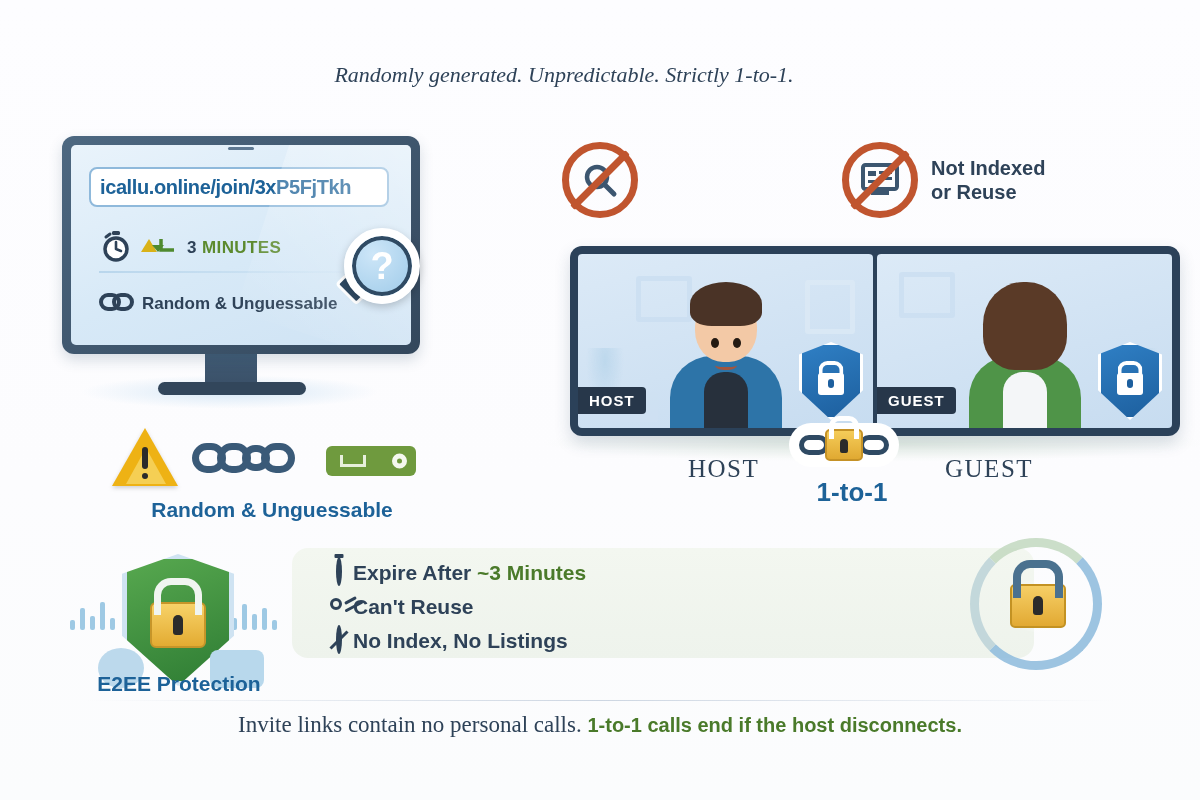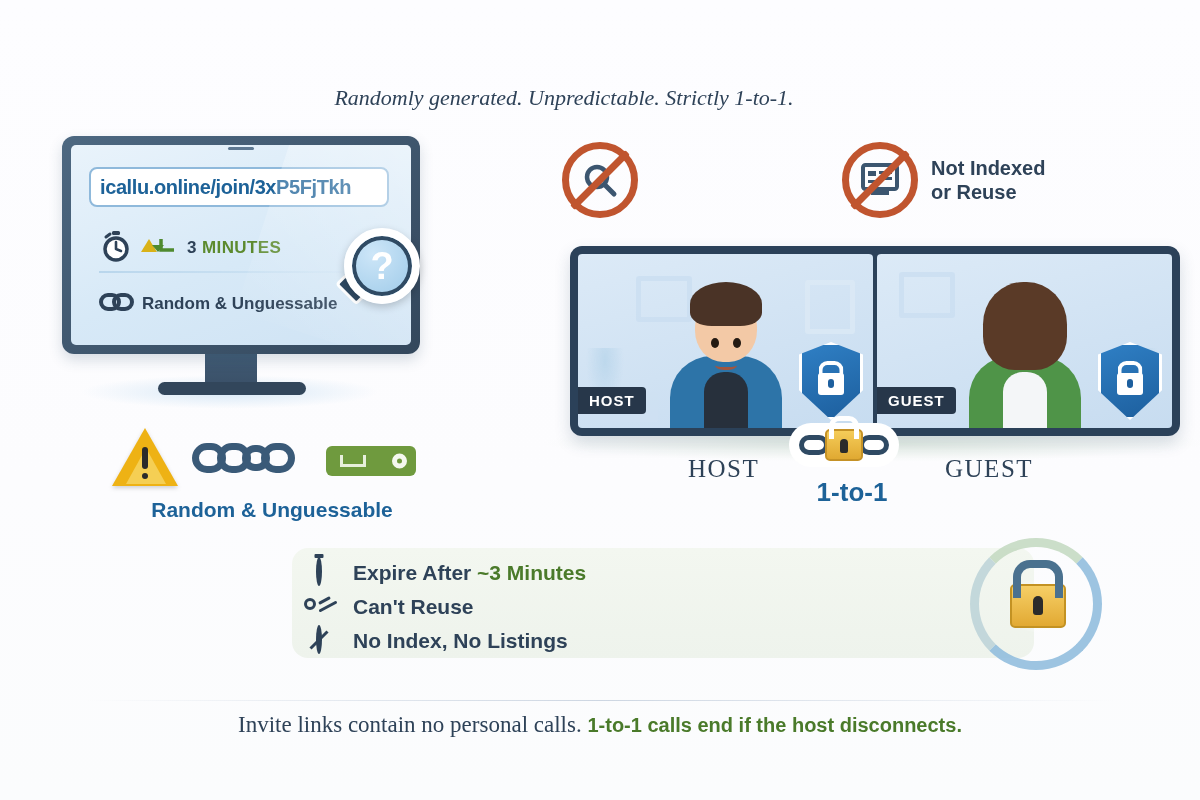--- a/index.html
+++ b/index.html
@@ -12,21 +12,21 @@
   .canvas{position:relative;width:1200px;height:800px;
     background:linear-gradient(180deg,#fdfdff 0%,#fcfcfe 60%,#fbfcfd 100%);}
 
   
   .title{
     position:absolute;left:0;top:18px;width:1200px;text-align:center;
     font-size:41px;font-weight:bold;color:#1d6298;letter-spacing:-0.4px;
     font-family:"Liberation Sans", sans-serif;
   }
   .subtitle{
-    position:absolute;left:0;top:85px;width:1128px;text-align:center;
+    position:absolute;left:0;top:62px;width:1128px;text-align:center;
     font-size:22px;font-style:italic;color:#2e4258;
     font-family:"Liberation Serif", serif;
   }
 
   
   .monitor{position:absolute;left:62px;top:136px;width:358px;height:218px;
     background:linear-gradient(150deg,#4a6party,#3d556e);
     background:linear-gradient(145deg,#4d6881 0%,#33475c 100%);
     border-radius:12px;padding:9px;box-sizing:border-box;
     box-shadow:0 6px 14px rgba(40,70,100,.18);}
@@ -198,21 +198,21 @@
     background:#bcd9ec;}
   .bub.l{left:20px;}
   .bub.r{right:14px;width:54px;height:38px;border-radius:8px;background:#b8d8ec;}
   .e2ee-caption{position:absolute;left:-4px;top:122px;width:210px;text-align:center;
     font-size:21px;font-weight:bold;color:#1d6298;}
 
   
   .panel{position:absolute;left:292px;top:548px;width:742px;height:110px;
     border-radius:16px;background:linear-gradient(180deg,#f3f7f0 0%,#eef3ec 100%);}
   .feat{position:absolute;left:24px;display:flex;align-items:center;gap:11px;
-    font-size:21px;color:#2e4258;font-weight:bold;}
+    font-size:21px;color:#2e4258;font-weight:bold;text-align:right;}
   .feat.f1{top:12px;} .feat.f2{top:46px;} .feat.f3{top:80px;}
   .feat .g{width:26px;height:26px;flex:none;position:relative;color:#2e4258;}
   .feat em{font-style:normal;color:#4a7a2a;}
   .stopwatch{border:3px solid #2e4258;border-radius:50%;width:22px;height:22px;
     box-sizing:border-box;position:relative;margin-top:3px;}
   .stopwatch:before{content:"";position:absolute;left:50%;top:-6px;transform:translateX(-50%);
     width:9px;height:4px;background:#2e4258;border-radius:1px;}
   .stopwatch:after{content:"";position:absolute;left:50%;top:4px;width:2px;height:8px;
     background:#2e4258;}
   .reuse{position:relative;width:24px;height:24px;margin-top:2px;}
@@ -417,20 +417,41 @@
     <div class="chainrow">
       <div class="clink"></div>
       <div class="clink"></div>
       <div class="clink small"></div>
       <div class="clink"></div>
     </div>
     <div class="keyico"></div>
     <div class="ru-caption">Random &amp; Unguessable</div>
   </div>
 
+  <div class="e2ee">
+    <div class="wave l">
+      <i style="left:0;height:10px;"></i>
+        <i style="left:10px;height:22px;"></i>
+      <i style="left:20px;height:14px;"></i>
+        <i style="left:30px;height:28px;"></i>
+        <i style="left:40px;height:12px;"></i>
+    </div>
+    <div class="wave r">
+      <i style="left:0;height:12px;"></i>
+        <i style="left:10px;height:26px;"></i>
+      <i style="left:20px;height:16px;"></i>
+        <i style="left:30px;height:22px;"></i>
+        <i style="left:40px;height:10px;"></i>
+    </div>
+    <div class="shield-big"></div>
+    <div class="lock-big"></div>
+    <div class="bub l"></div>
+    <div class="bub r"></div>
+    <div class="e2ee-caption">E2EE Protection</div>
+  </div>
 
   <div class="panel">
     <div class="feat f1">
       <span class="g"><span class="stopwatch"></span></span>
       <span><span>Expire After </span><em>~3 Minutes</em></span>
     </div>
     <div class="feat f3">
       <span class="g"><span class="noidx"></span></span>
       <span><span>No Index, No Listings</span></span>
     </div>

